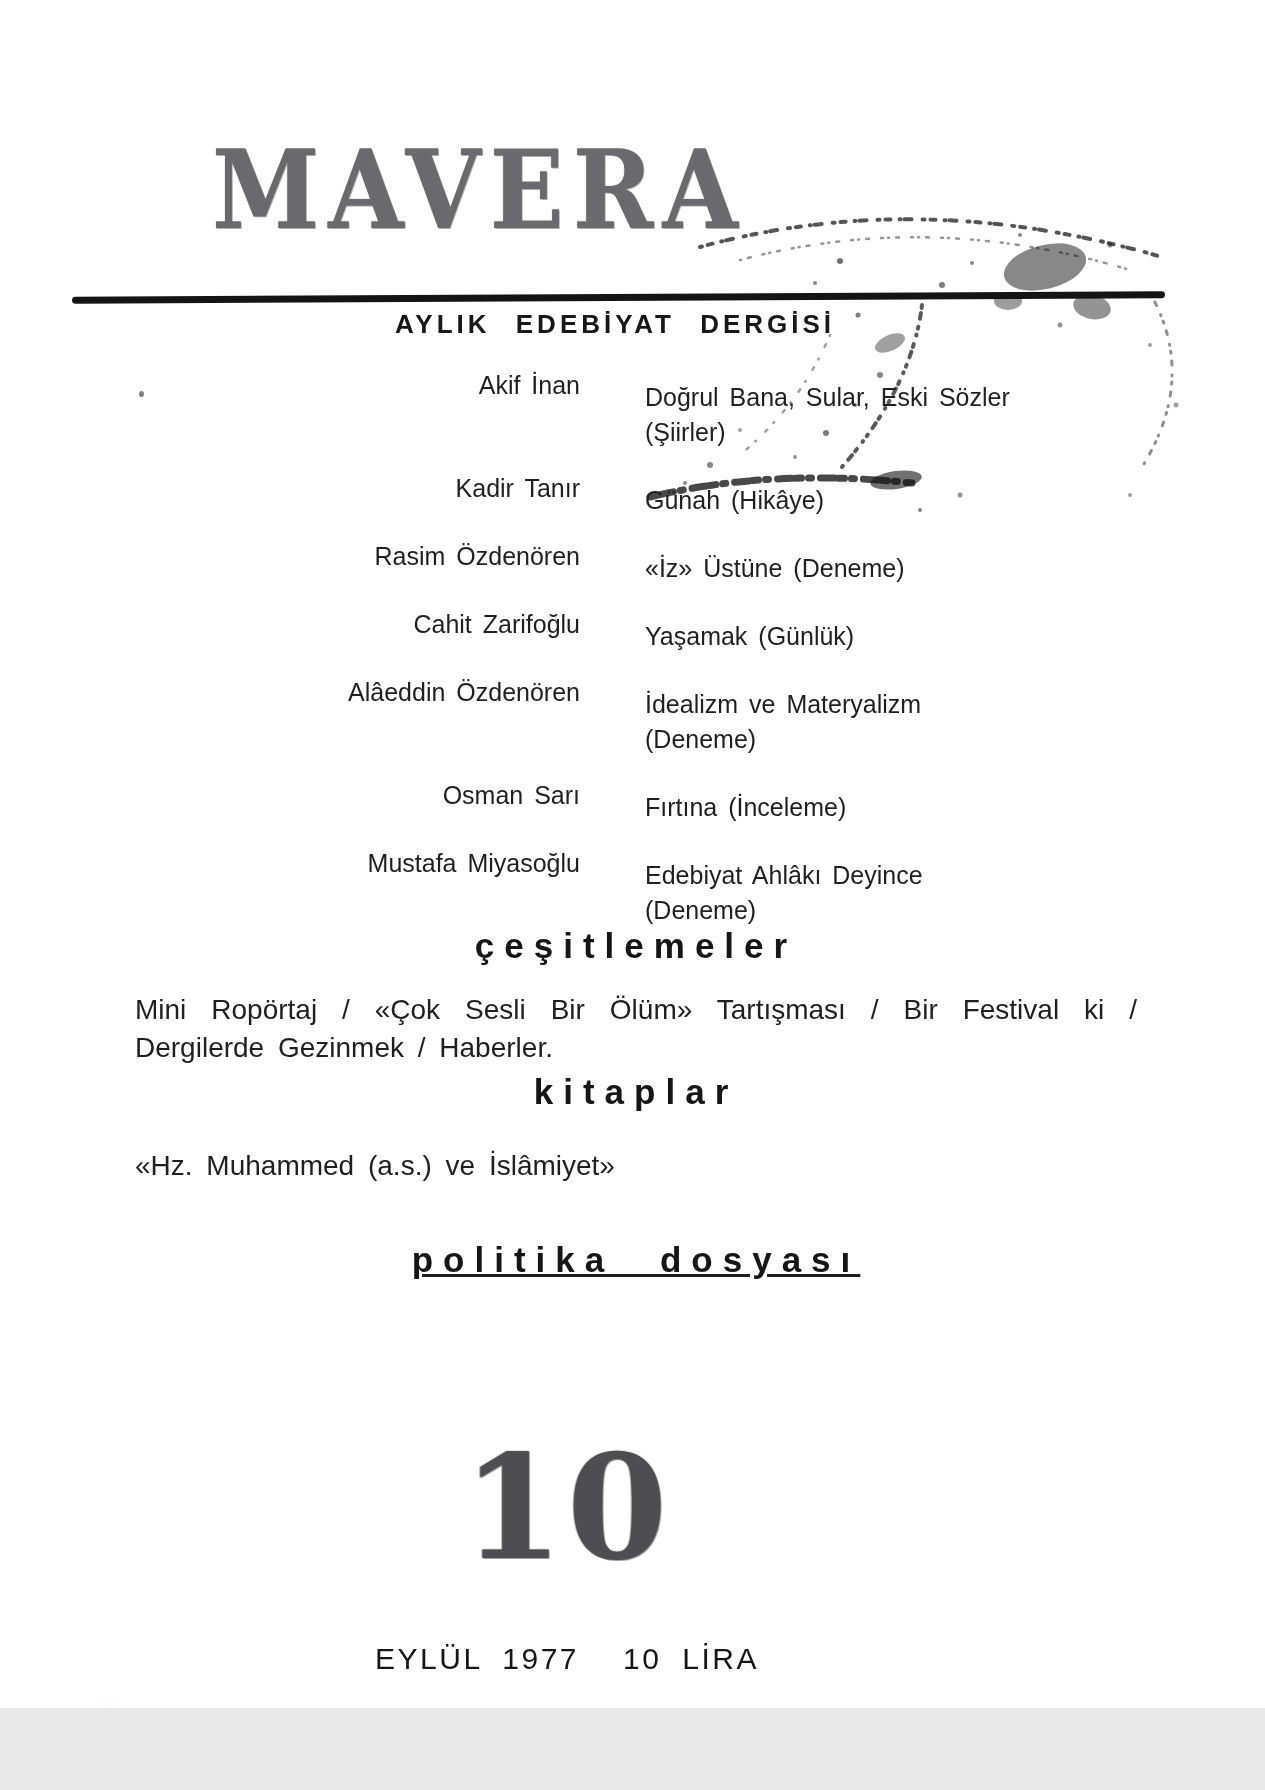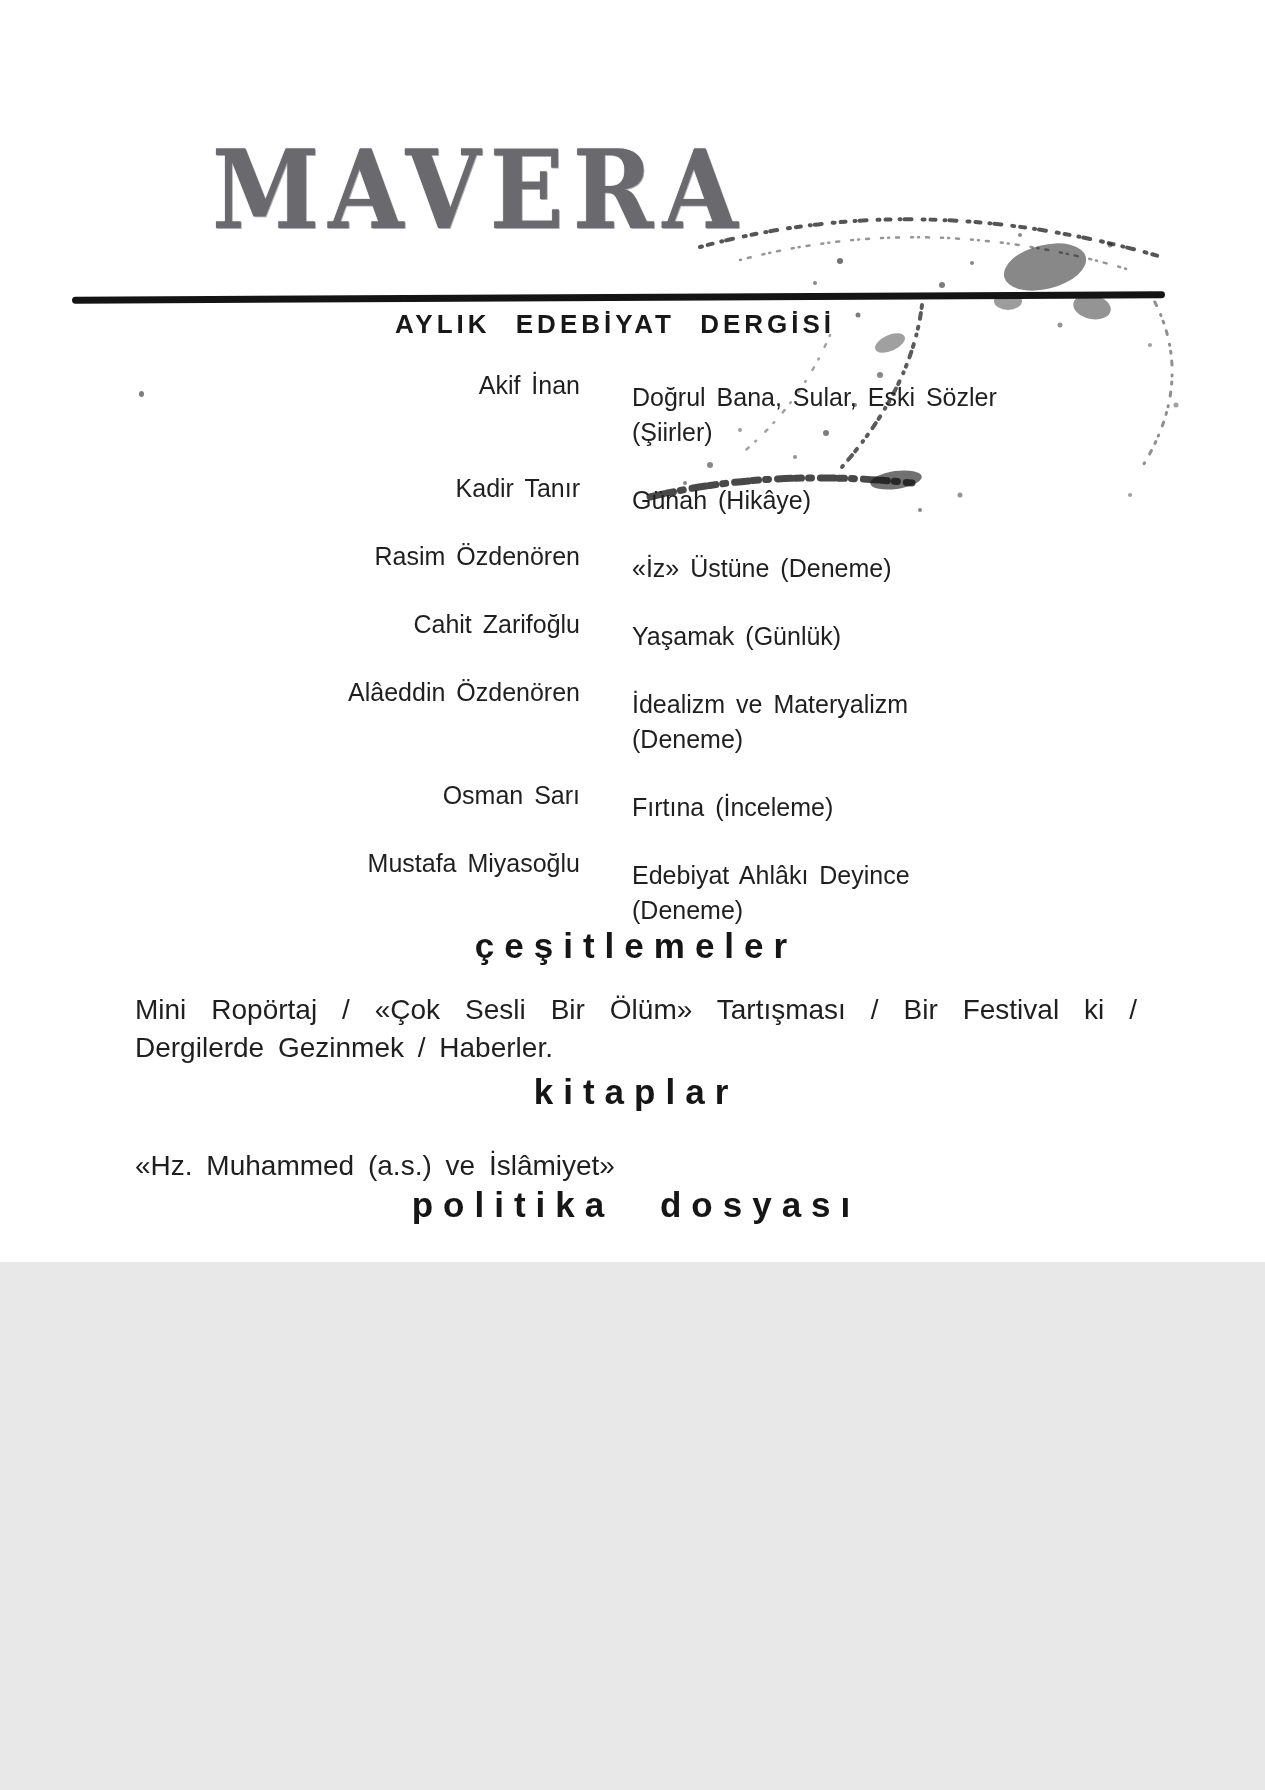--- a/index.html
+++ b/index.html
@@ -5,21 +5,21 @@
   :root{
     --ink:#1f1f1f;
     --masthead-gray:#6a696e;
     --issue-gray:#4e4d52;
     --paper:#ffffff;
   }
   *{margin:0;padding:0;box-sizing:border-box;}
   html,body{background:#e8e8e8;}
   .page{
     position:relative;
-    width:1265px;height:1262px;
+    width:1265px;height:1708px;
     background:var(--paper);
     overflow:hidden;
     font-family:"Liberation Sans",sans-serif;
     color:var(--ink);
     margin:0 auto;
   }
   
   .masthead{
     position:absolute;left:212px;top:136px;
     font-family:"DejaVu Serif",serif;
@@ -46,28 +46,28 @@
     color:#181818;
   }
   
   .toc{
     position:absolute;left:135px;top:368px;width:1005px;
     display:flex;flex-direction:column;gap:21px;
     font-size:25px;line-height:35px;
     word-spacing:4px;
     color:var(--ink);
   }
-  .toc-row{display:grid;grid-template-columns:445px 490px;column-gap:52px;}
+  .toc-row{display:grid;grid-template-columns:445px 490px;column-gap:65px;}
   .toc-author{text-align:right;}
   .toc-work{white-space:pre-line;margin-top:12px;}
   
   .sec{position:absolute;left:135px;width:1002px;}
   .sec-cesitlemeler{top:928px;}
   .sec-kitaplar{top:1074px;}
-  .sec-politika{top:1187px;}
+  .sec-politika{top:1242px;text-decoration:underline;}
   .sec-heading{
     text-align:center;
     font-size:35px;font-weight:700;line-height:35px;
     letter-spacing:10px;word-spacing:26px;
     color:#161616;
   }
   .sec-body{
     margin-top:28px;
     font-size:28px;line-height:38px;
     word-spacing:6px;

